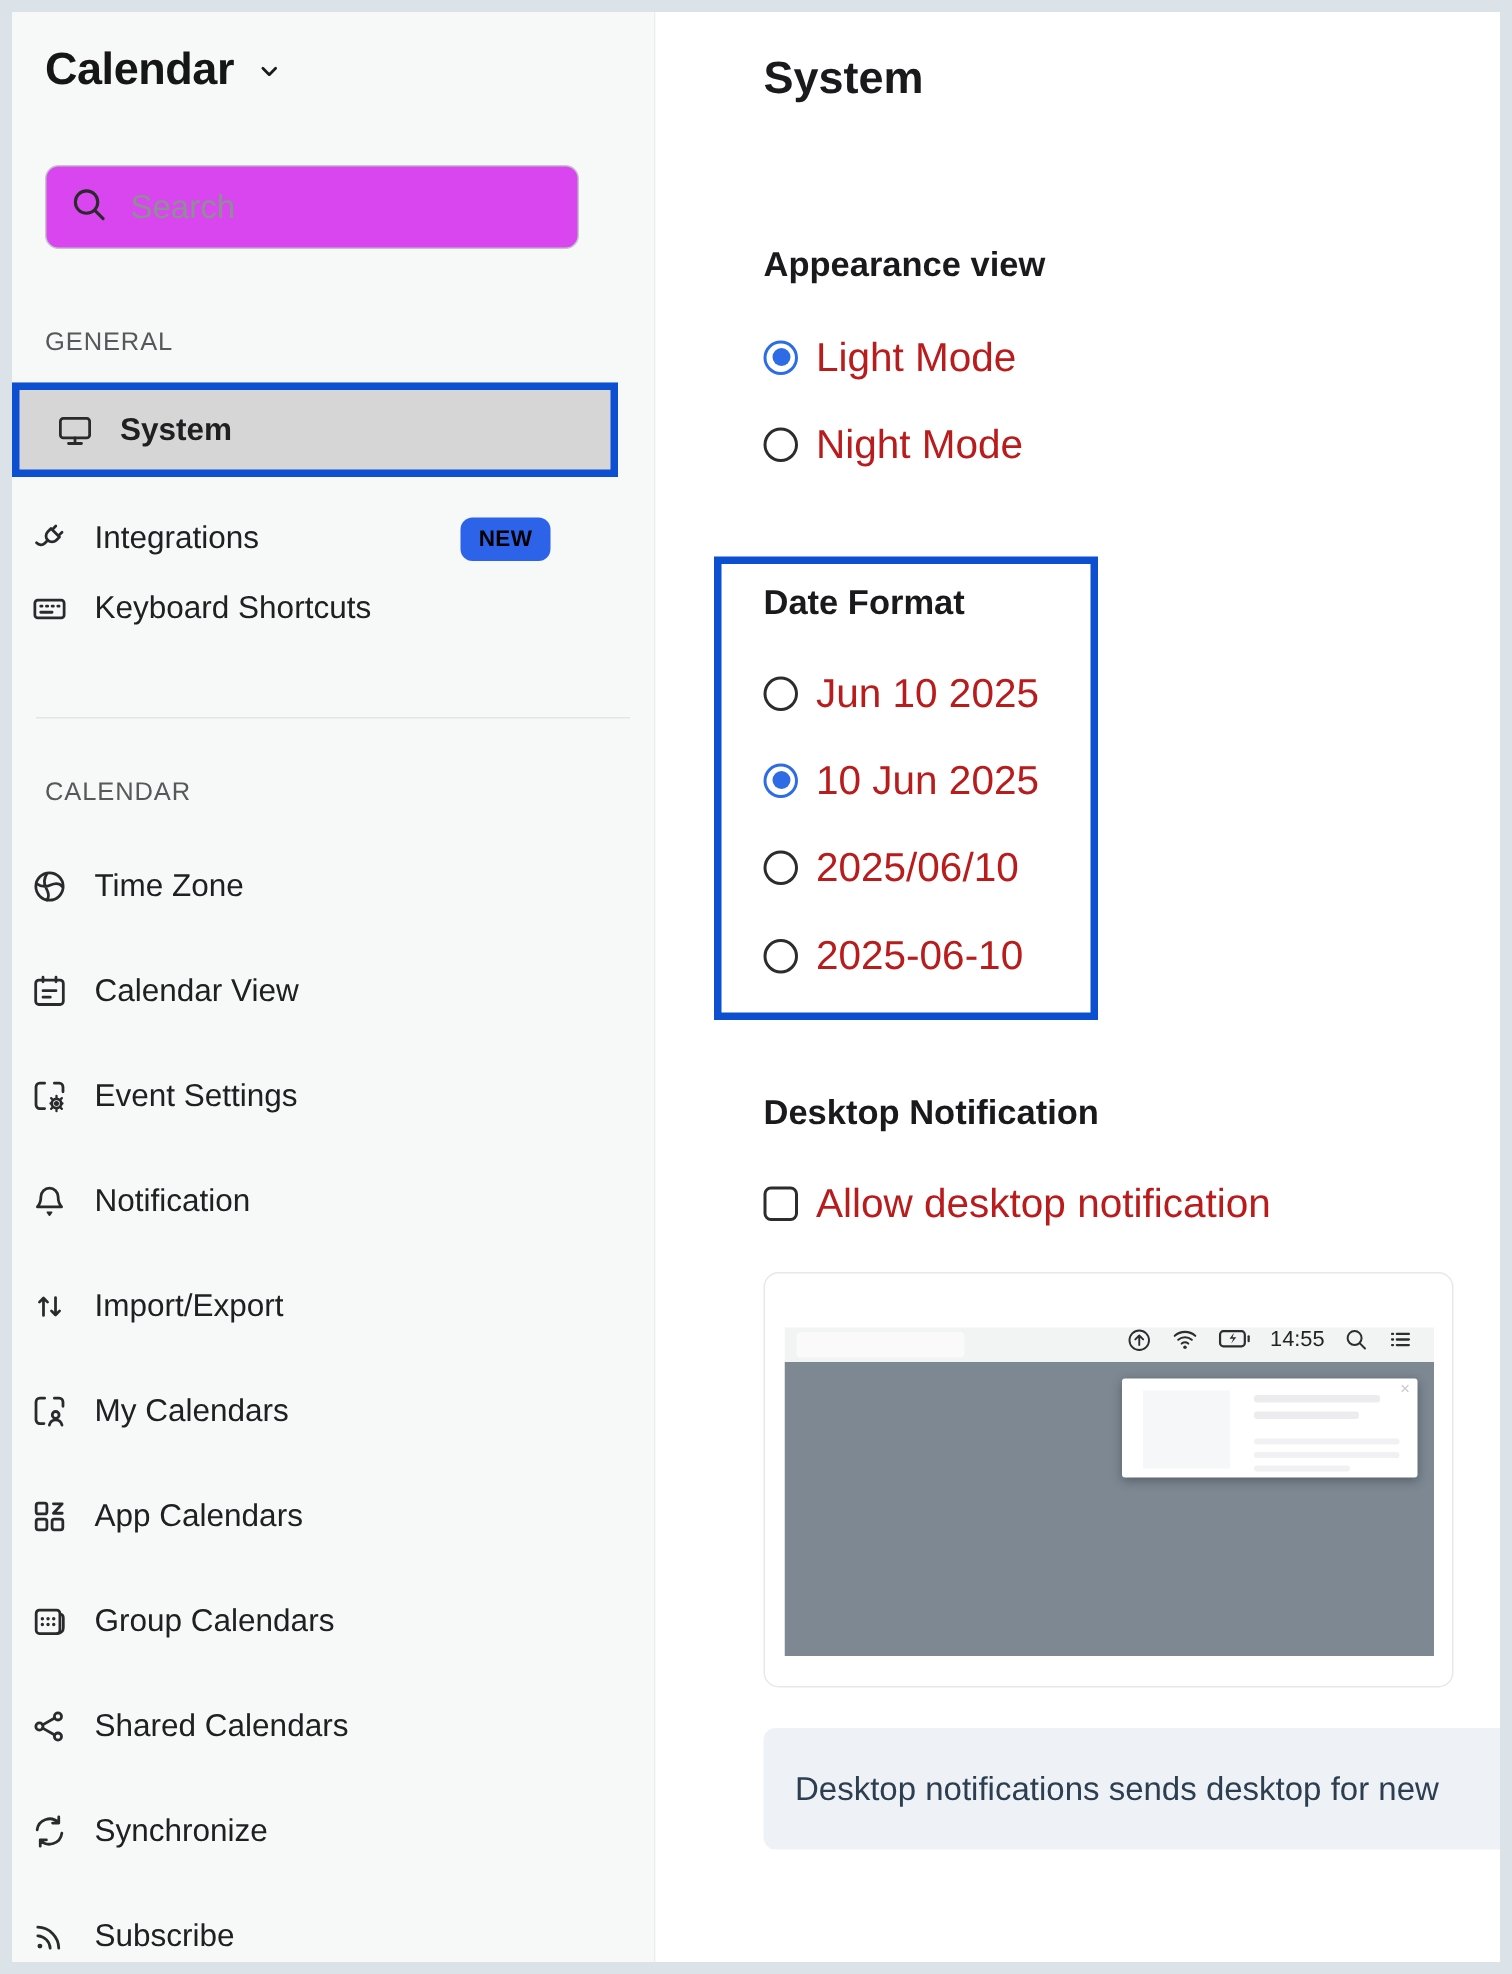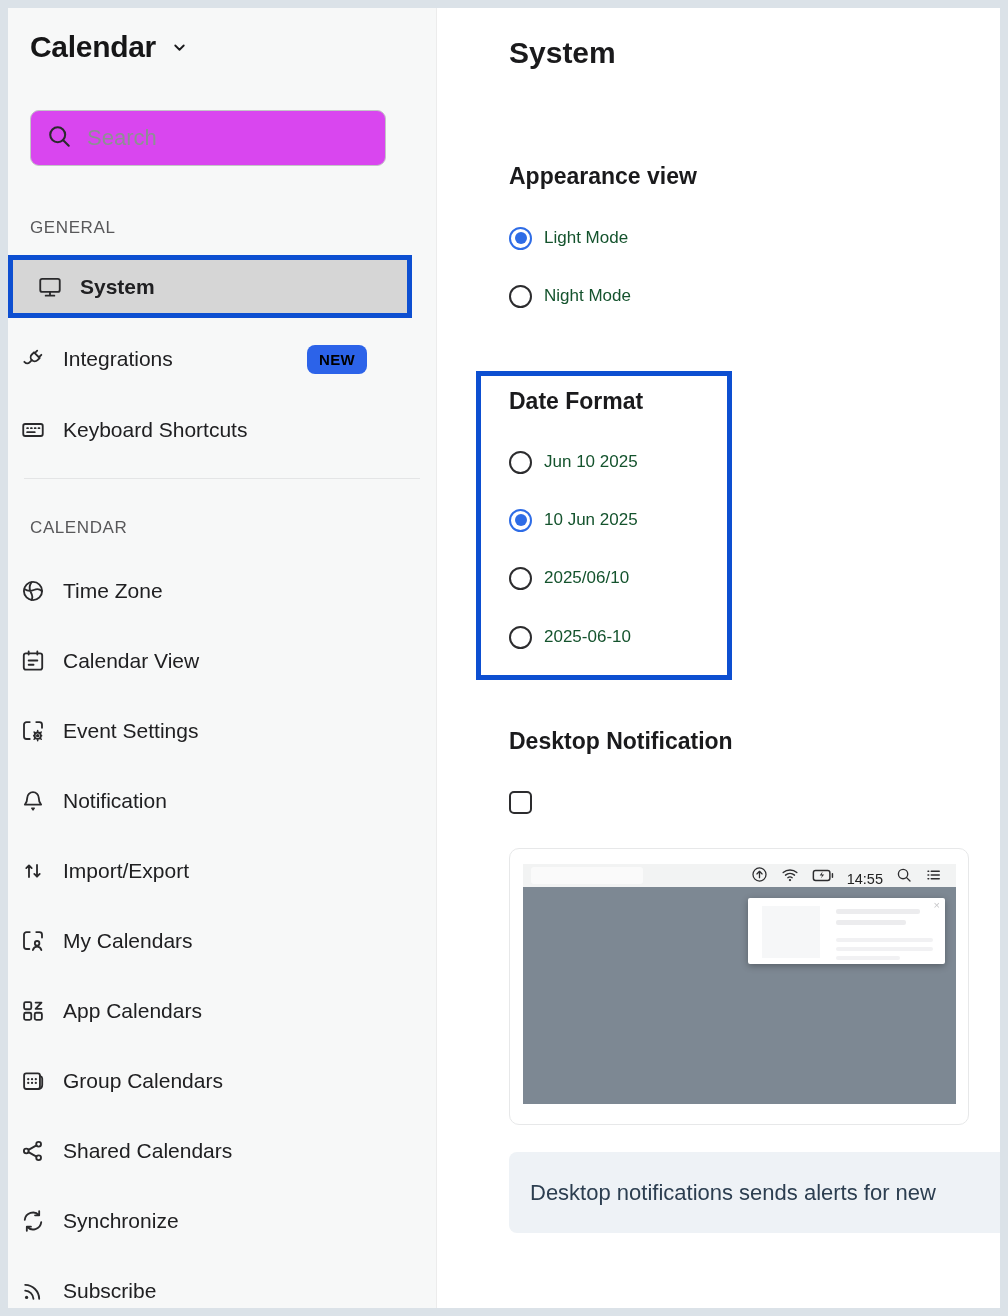--- a/index.html
+++ b/index.html
@@ -33,38 +33,38 @@
     border:5px solid var(--highlight-border,#0d4fd1);padding-left:24px;font-weight:700;}
   .badge{position:absolute;right:45px;height:29px;line-height:29px;padding:0 12px;
     background:var(--badge-bg,#2c63e9);color:#000000;font-size:15px;font-weight:700;
     border-radius:8px;letter-spacing:.3px;}
   .divider{position:absolute;left:16px;width:396px;height:1px;background:#e4e5e6;}
   
   .main{flex:1;background:#fff;position:relative;overflow:hidden;}
   .h1{position:absolute;left:72px;top:28px;font-size:30px;font-weight:700;color:#1a1a1c;}
   .h2{position:absolute;left:72px;font-size:23px;font-weight:700;color:#1a1a1c;}
   .choice-row{position:absolute;display:flex;align-items:center;gap:12px;height:30px;cursor:pointer;}
-  .choice-row .clabel{font-size:17px;color:#14532d;}
+  .choice-row .clabel{font-size:27px;color:#b91c1c;}
   .radio{width:23px;height:23px;box-sizing:border-box;border:2.6px solid #2c2c2e;
     border-radius:50%;position:relative;flex:none;background:#fff;}
   .radio.on{border-color:var(--radio-selected,#2e6ce6);}
   .radio.on::after{content:"";position:absolute;inset:3.5px;border-radius:50%;
     background:var(--radio-selected,#2e6ce6);}
   .checkbox{width:23px;height:23px;box-sizing:border-box;border:2.6px solid #2c2c2e;
     border-radius:5px;background:#fff;flex:none;}
   .df-box{position:absolute;left:39px;top:363px;width:256px;height:309px;box-sizing:border-box;
     border:5px solid var(--highlight-border,#0d4fd1);background:#fff;}
   .df-box .h2i{position:absolute;left:28px;top:12px;font-size:23px;font-weight:700;color:#1a1a1c;}
   .df-box .choice-row{left:28px;}
   
   .preview-card{position:absolute;left:72px;top:840px;width:460px;height:277px;box-sizing:border-box;
     background:#fff;border:1px solid #e7e8e9;border-radius:10px;}
   .shot{position:absolute;left:13px;top:15px;width:433px;height:240px;overflow:hidden;}
-  .menubar{height:23px;background:#f2f3f3;display:flex;align-items:flex-end;
-    justify-content:flex-end;gap:13px;padding-right:14px;position:relative;color:#2d2d2f;}
+  .menubar{height:23px;background:#f2f3f3;display:flex;align-items:flex-start;
+    justify-content:flex-end;gap:13px;padding-right:14px;position:relative;color:#2d2d2f;margin-top:21px;}
   .menubar .blur{position:absolute;left:8px;top:3px;width:112px;height:17px;
     background:rgba(255,255,255,.6);border-radius:3px;}
   .menubar .mtime{font-size:14.5px;color:#222;}
   .desktop{height:217px;background:var(--desktop-preview-bg,#7d8893);position:relative;}
   .popup{position:absolute;left:225px;top:11px;width:197px;height:66px;background:#fff;
     border-radius:2px;box-shadow:0 2px 7px rgba(0,0,0,.3);}
   .popup .sq{position:absolute;left:14px;top:8px;width:58px;height:52px;background:#f6f7f8;}
   .popup .ln{position:absolute;background:#ececee;border-radius:2px;}
   .popup .x{position:absolute;right:5px;top:1px;font-size:11px;color:#c8c8ca;}
   .info-box{position:absolute;left:72px;top:1144px;width:510px;height:81px;box-sizing:border-box;
@@ -117,21 +117,21 @@
             <g transform="rotate(45 12 12)">
               <path d="M9.3 7V3.8M14.7 7V3.8M8.3 7h7.4v2.8a3.7 3.7 0 0 1-7.4 0V7z"></path>
               <path d="M12 13.5v2.6c0 2.2-1.6 3.4-3.8 3.4"></path>
             </g>
           </svg>
       </span>
       <span class="lbl">Integrations</span>
       <span class="badge">NEW</span>
     </div>
 
-    <div class="item" style="top:398px">
+    <div class="item" style="top:374px">
       <span class="icn">
         <svg width="26" height="26" viewBox="0 0 24 24" fill="none" stroke="currentColor" stroke-width="1.7">
             <rect x="3" y="6.5" width="18" height="11" rx="1.8"></rect>
             <path d="M6.6 10.3h.8M10.1 10.3h.8M13.6 10.3h.8M17.1 10.3h.8M6.6 14h7"></path>
           </svg>
       </span>
       <span class="lbl">Keyboard Shortcuts</span>
     </div>
 
     <div class="divider" style="top:470px"></div>
@@ -288,20 +288,21 @@
       <div class="choice-row" style="top:246px">
         <span class="radio"></span>
         <span class="clabel">2025-06-10</span>
       </div>
     </div>
 
     <div class="h2" style="top:720px">Desktop Notification</div>
 
     <div class="choice-row" style="left:72px;top:779px">
       <span class="checkbox"></span>
+      <span class="clabel">Allow desktop notification</span>
     </div>
 
     <div class="preview-card">
       <div class="shot">
         <div class="menubar">
           <span class="blur"></span>
           <span>
             <svg width="17" height="17" viewBox="0 0 24 24" fill="none" stroke="#2d2d2f" stroke-width="1.8">
                 <circle cx="12" cy="12" r="9.2"></circle>
                 <path d="M12 16.5v-9M12 7.5l-3.7 3.7M12 7.5l3.7 3.7"></path>
@@ -341,17 +342,17 @@
             <div class="ln" style="left:88px;top:22px;width:70px;height:5px"></div>
             <div class="ln" style="left:88px;top:40px;width:97px;height:4px;background:#f1f1f3"></div>
             <div class="ln" style="left:88px;top:49px;width:97px;height:4px;background:#f1f1f3"></div>
             <div class="ln" style="left:88px;top:58px;width:64px;height:4px;background:#f1f1f3"></div>
           </div>
         </div>
       </div>
     </div>
 
     <div class="info-box">
-      <span class="txt">Desktop notifications sends alerts for new</span>
+      <span class="txt">Desktop notifications sends desktop for new</span>
     </div>
 
   </div>
 </div>
 
 </body></html>

